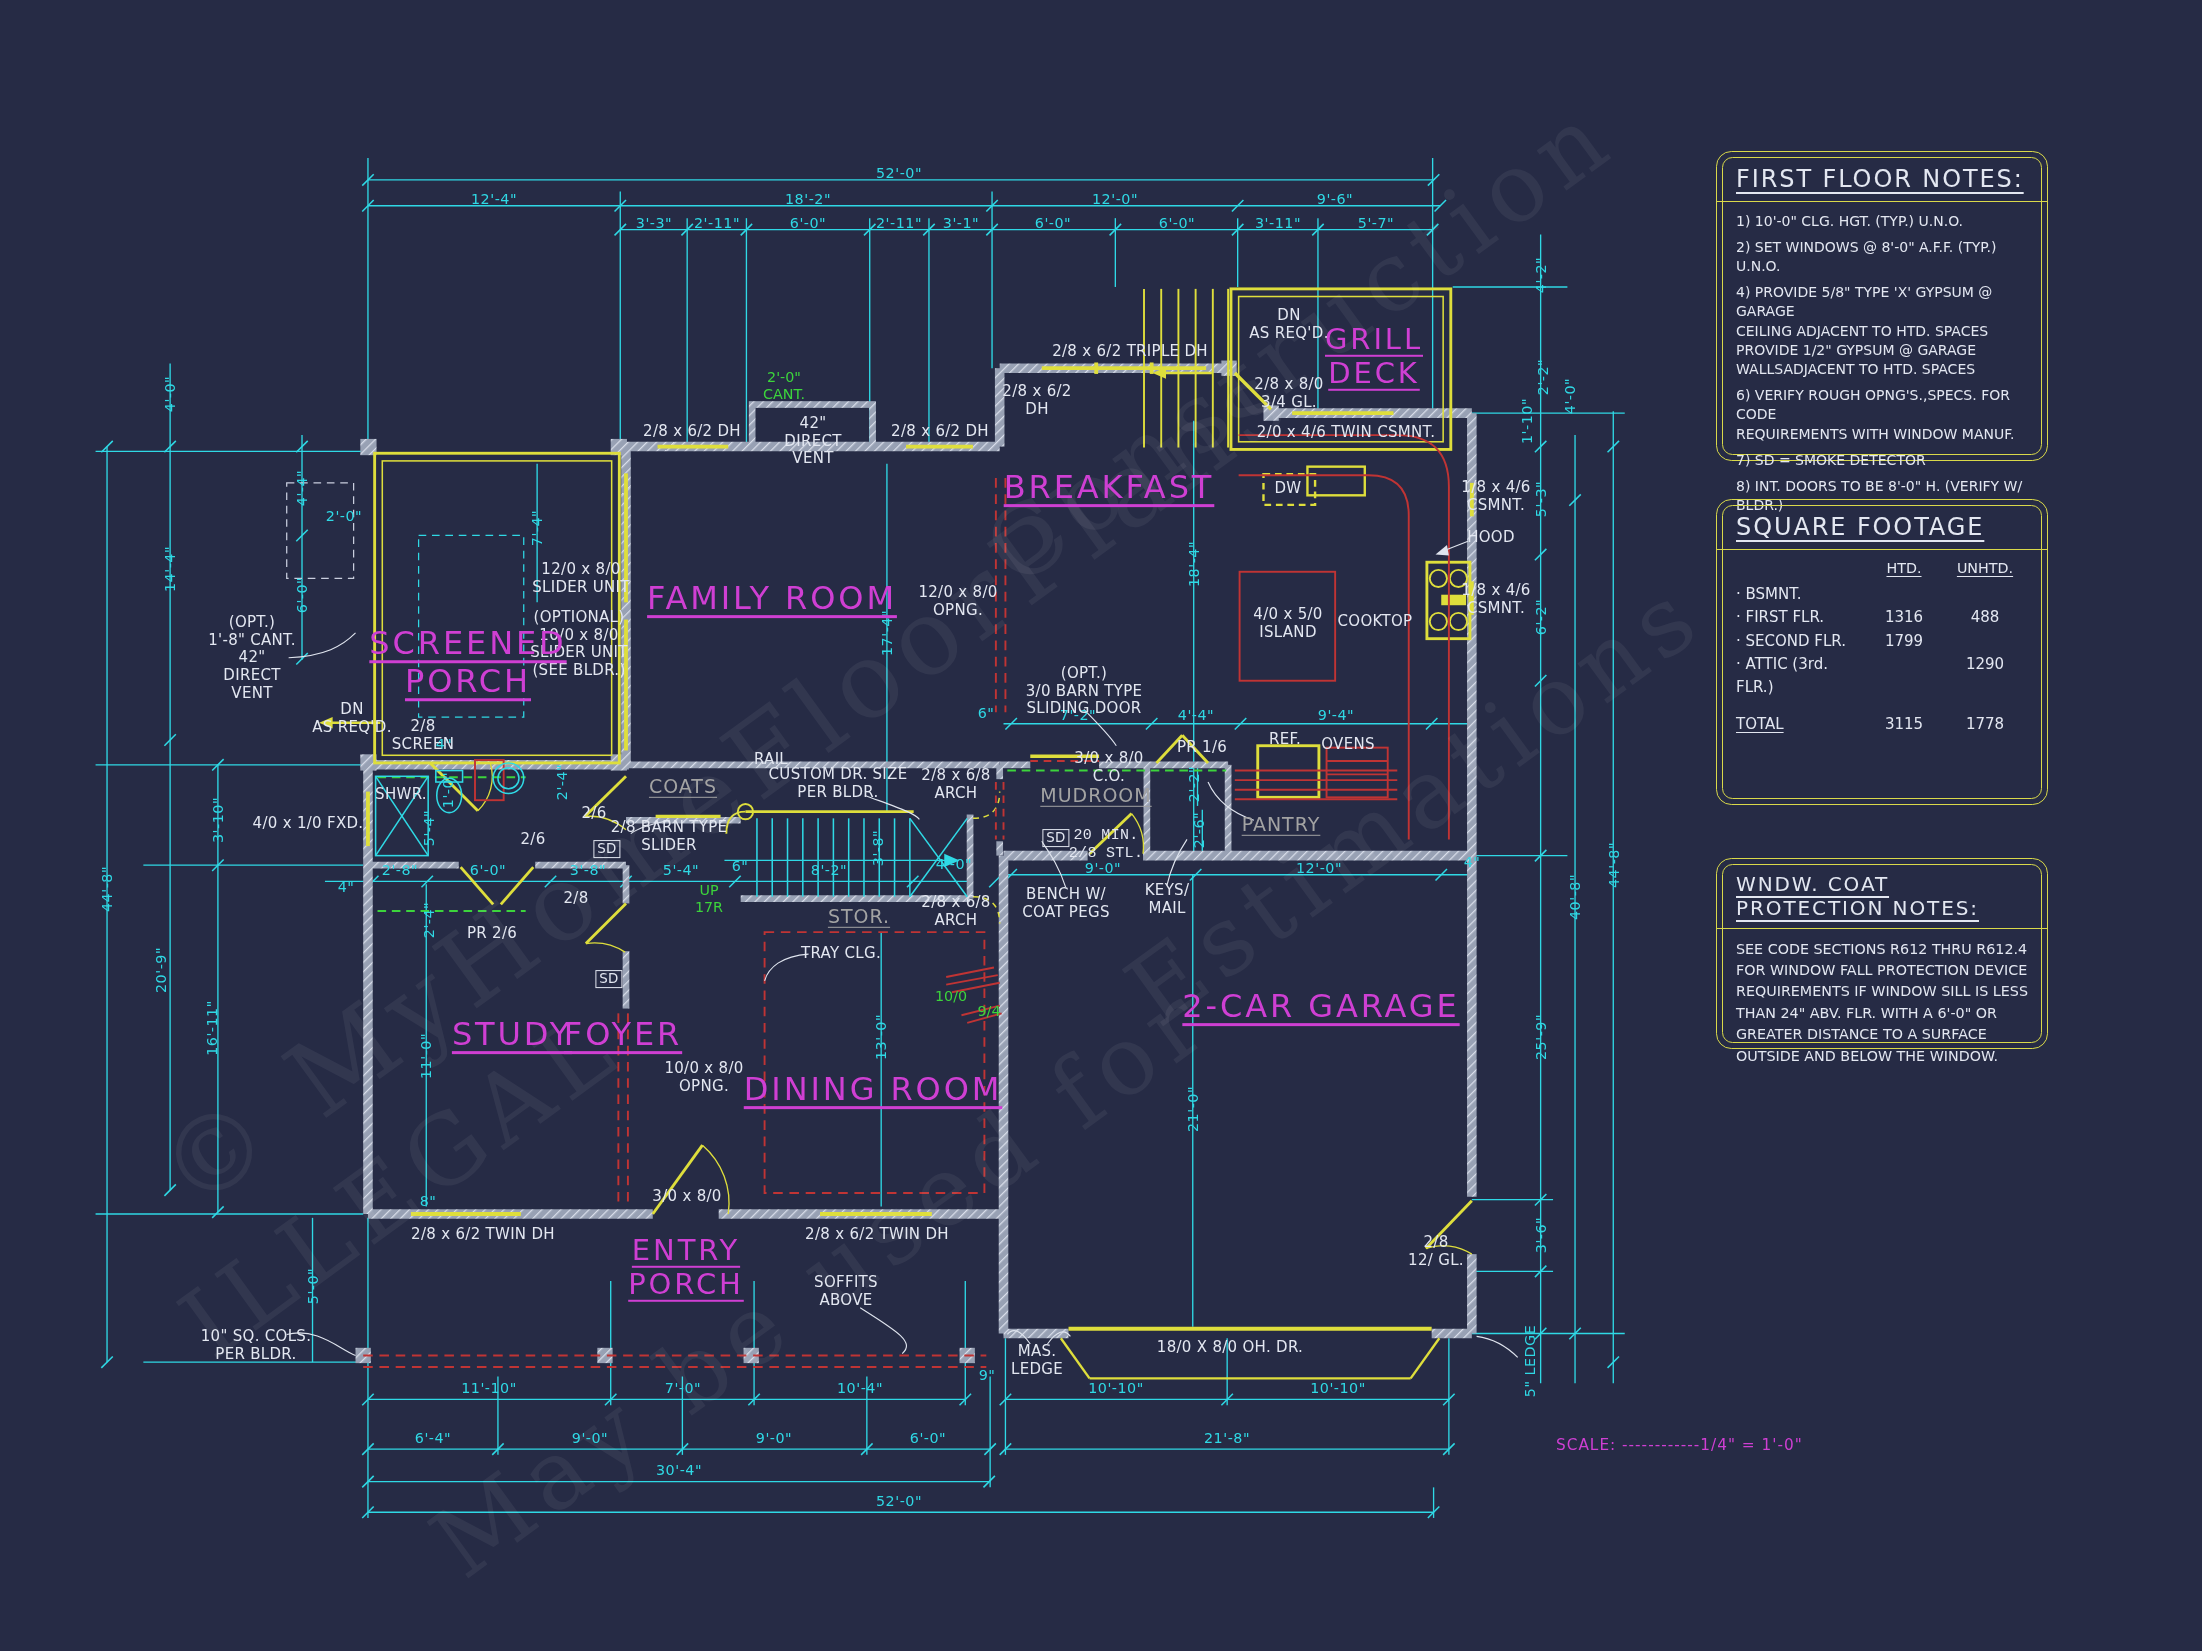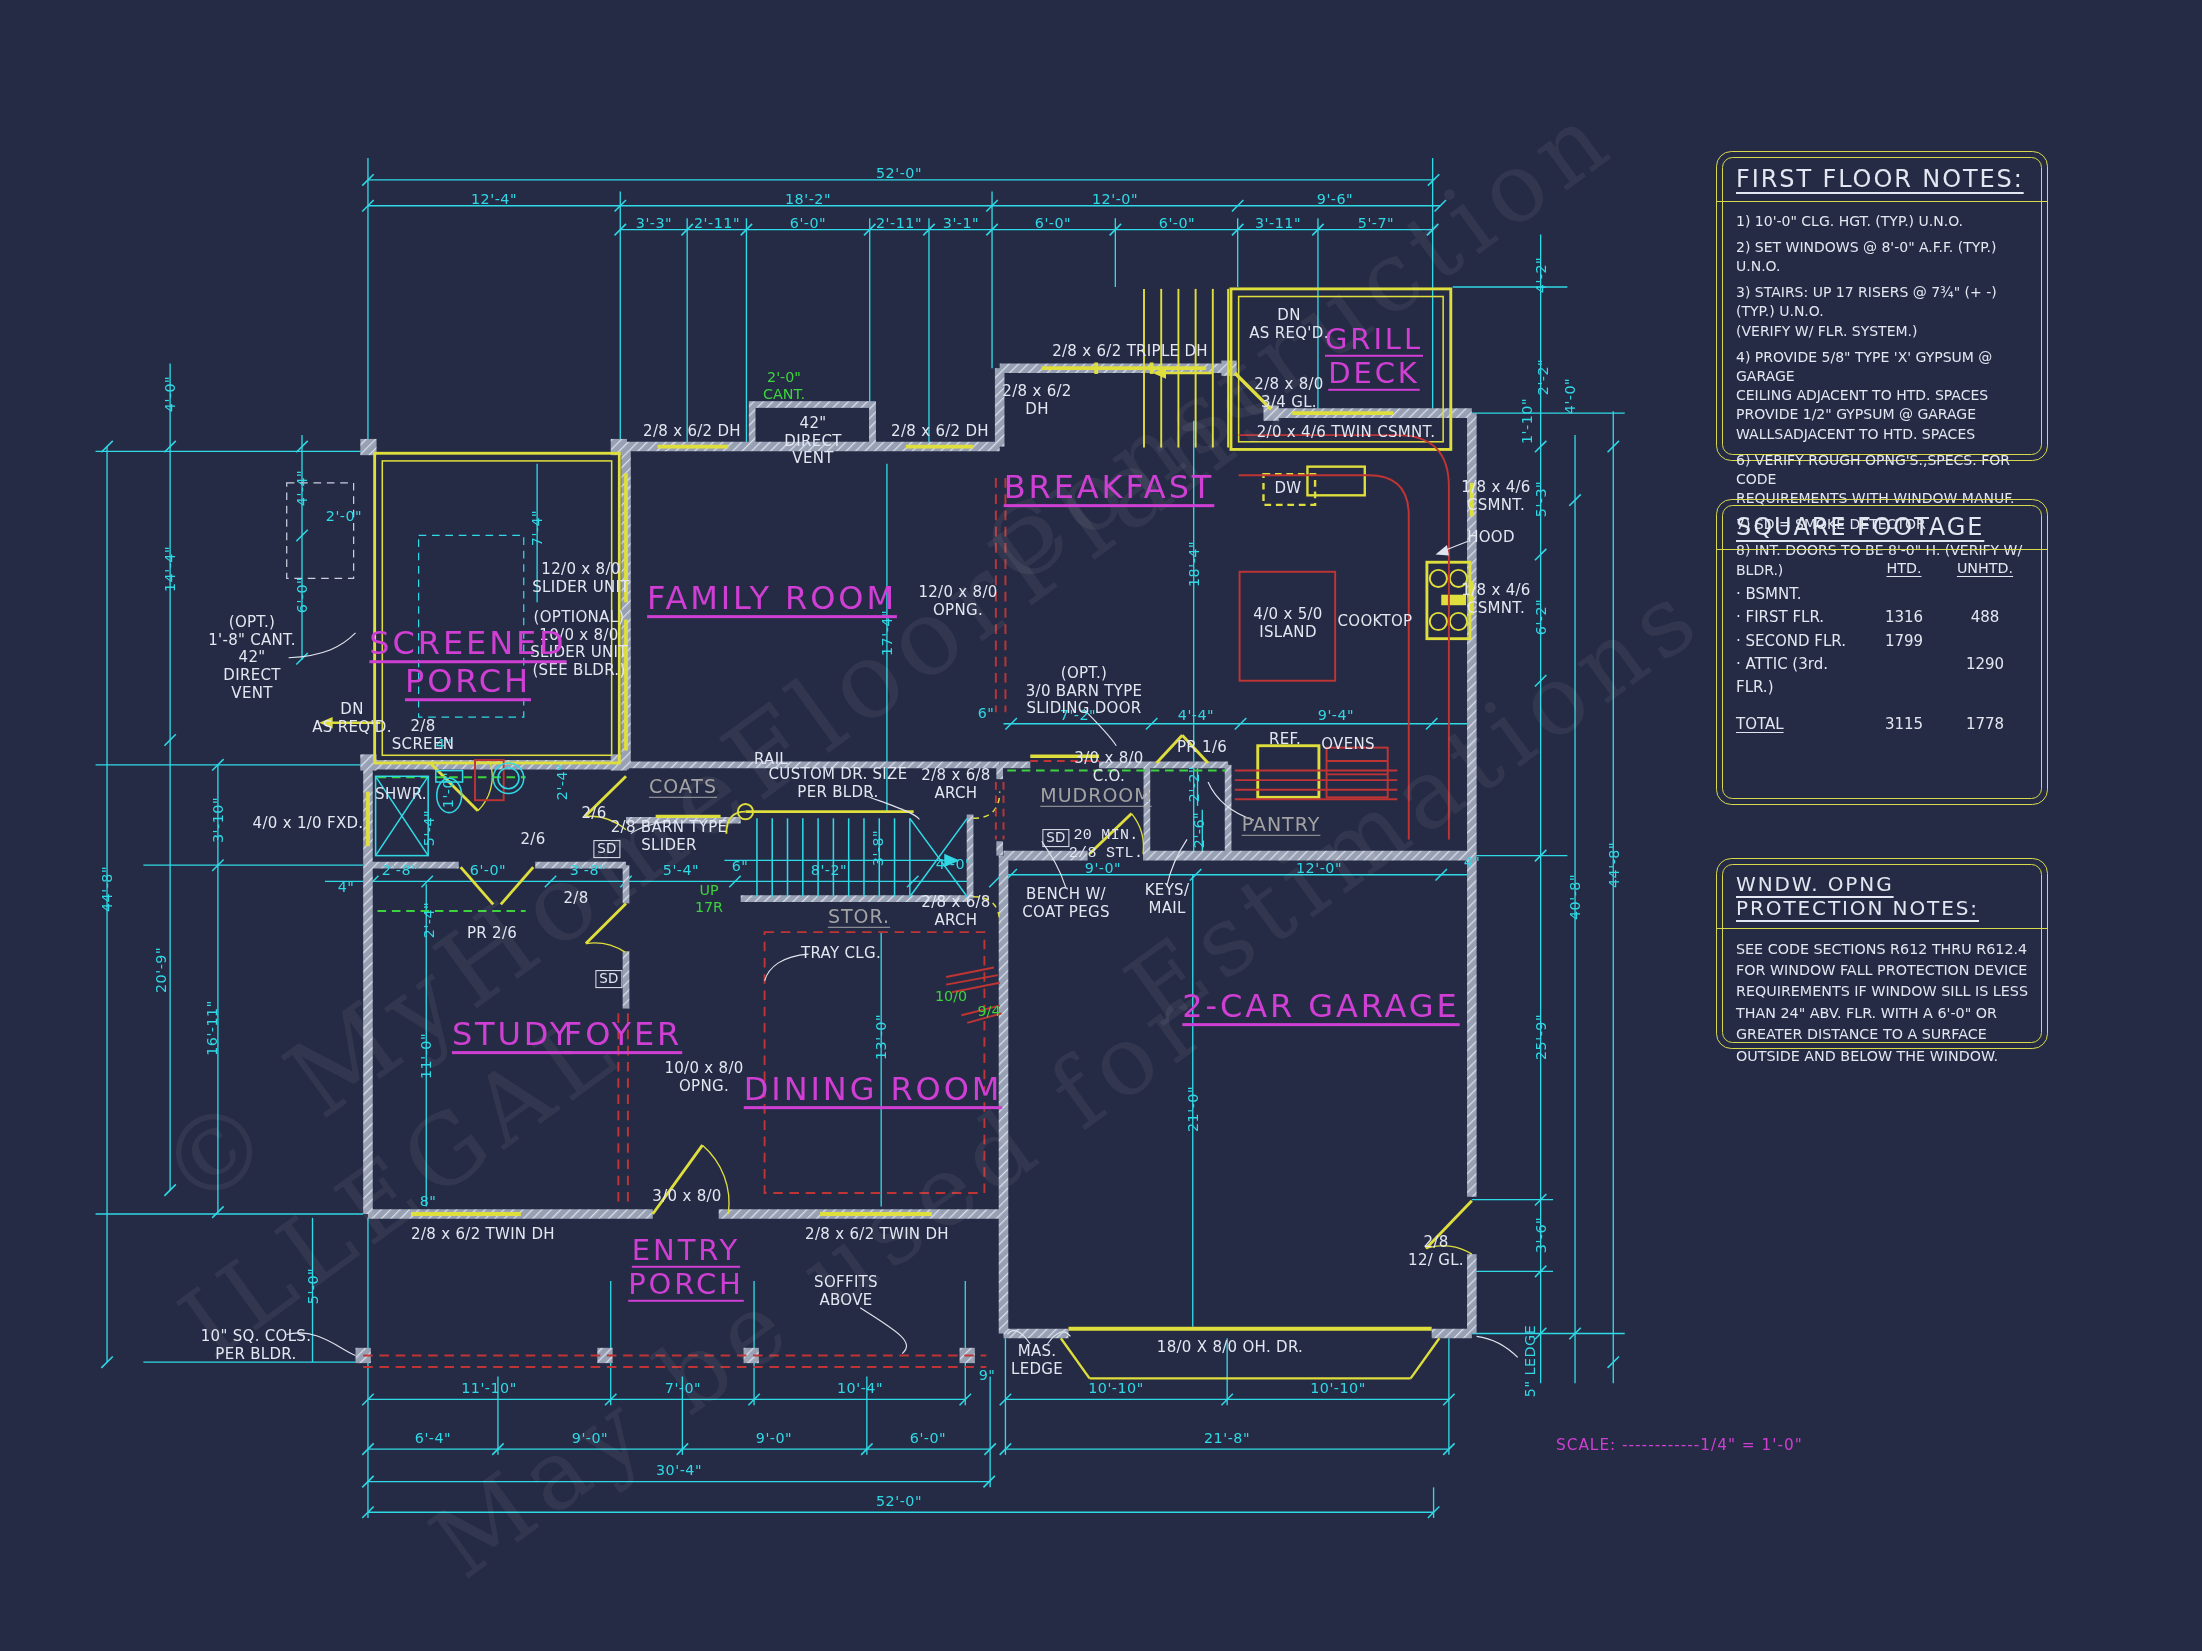--- a/index.html
+++ b/index.html
@@ -616,22 +616,20 @@
       <span class="lbl grn" style="left: 951px; top: 996px;">10/0</span>
       <span class="lbl grn" style="left: 989px; top: 1011px;">9/4</span>
     </div>
 
 <div class="notebox" style="left:1716px;top:151px;width:330px;height:308px;">
   <div class="nb-inner">
     <div class="nb-title">FIRST FLOOR NOTES:</div>
     <div class="nb-rule"></div>
     <div class="nb-item">1) 10'-0"  CLG. HGT. (TYP.) U.N.O.</div>
     <div class="nb-item">2) SET WINDOWS @ 8'-0" A.F.F. (TYP.) U.N.O.</div>
-    <div class="nb-item">3) STAIRS: UP 17 RISERS @ 7¾" (+ -) (TYP.) U.N.O.
-    (VERIFY W/ FLR. SYSTEM.)</div>
     <div class="nb-item">4) PROVIDE 5/8" TYPE 'X' GYPSUM @ GARAGE
     CEILING ADJACENT TO HTD. SPACES
     PROVIDE 1/2" GYPSUM @ GARAGE
     WALLSADJACENT TO HTD. SPACES</div>
     <div class="nb-item">6) VERIFY ROUGH OPNG'S.,SPECS. FOR CODE
     REQUIREMENTS WITH WINDOW MANUF.</div>
     <div class="nb-item">7) SD = SMOKE DETECTOR</div>
     <div class="nb-item">8) INT. DOORS TO BE 8'-0" H. (VERIFY W/ BLDR.)</div>
   </div>
 </div>
@@ -668,21 +666,21 @@
     <div class="sfrow" style="margin-top:13.4px;">
       <span class="sflabel sftotal">TOTAL</span>
       <span class="sfhtd">3115</span>
       <span class="sfunhtd">1778</span>
     </div>
   </div>
 </div>
 
 <div class="notebox" style="left:1716px;top:858px;width:330px;height:189px;">
   <div class="nb-inner">
-    <div class="nb-title" style="font-size:20px;">WNDW. OPNG PROTECTION NOTES:</div>
+    <div class="nb-title" style="font-size:20px;">WNDW. COAT PROTECTION NOTES:</div>
     <div class="nb-rule"></div>
     <div class="nb-item" style="font-size:14.3px;line-height:1.5;">SEE CODE SECTIONS R612 THRU R612.4 FOR WINDOW FALL PROTECTION DEVICE REQUIREMENTS IF WINDOW SILL IS LESS THAN 24" ABV. FLR. WITH A 6'-0" OR GREATER DISTANCE TO A SURFACE OUTSIDE AND BELOW THE WINDOW.</div>
   </div>
 </div>
 
 <div id="titleblock">
   <div id="tb-scale">SCALE: ------------1/4" = 1'-0"</div>
 </div>
 
 </div>

